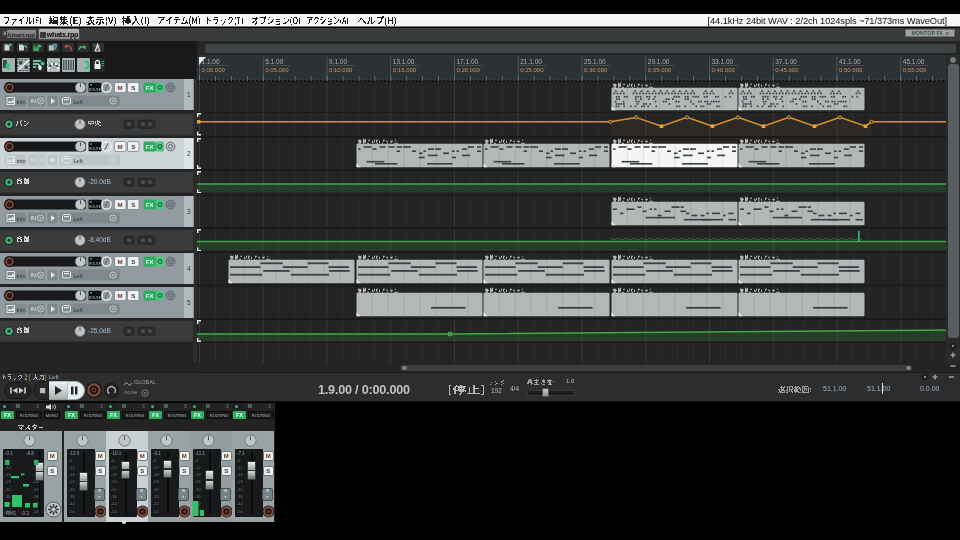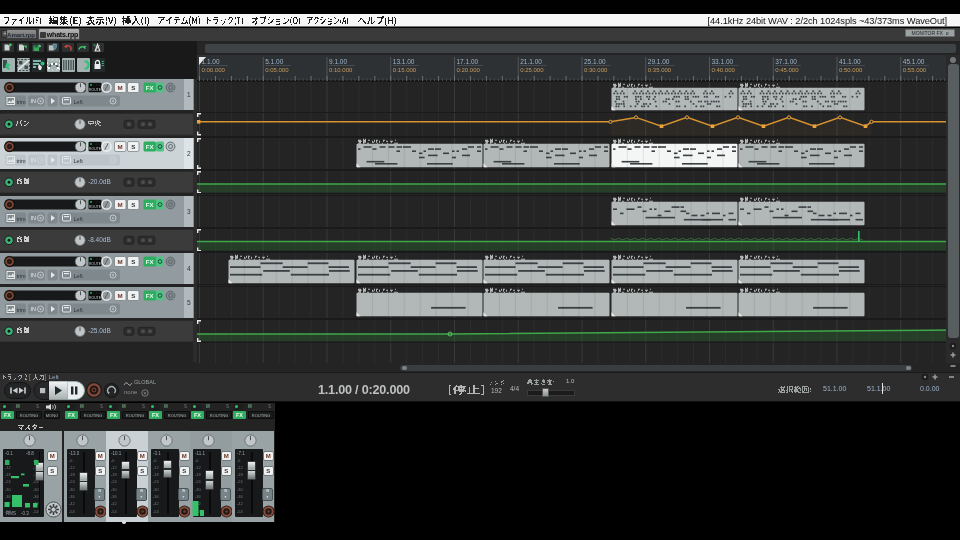--- a/index.html
+++ b/index.html
@@ -28,21 +28,21 @@
   </svg>
 <svg style="position:absolute;left:252px;top:16px" width="48" height="10" viewBox="0 0 48 10">
     <path d="M13 0h1v1h-1zM4 1h1v1h-1zM8 1h6v1h-6zM17 1h1v1h-1zM39 1h1v1h-1zM42 1h3v1h-3zM0 2h6v1h-6zM12 2h2v1h-2zM32 2h1v1h-1zM41 2h1v5h-1zM44 2h1v1h-1zM47 2h1v6h-1zM3 3h2v1h-2zM12 3h1v3h-1zM16 3h1v1h-1zM21 3h1v1h-1zM24 3h4v1h-4zM36 3h1v2h-1zM38 3h1v4h-1zM45 3h1v3h-1zM3 4h1v1h-1zM20 4h1v1h-1zM1 5h2v1h-2zM4 5h1v2h-1zM19 5h2v1h-2zM24 5h4v1h-4zM35 5h1v1h-1zM0 6h2v1h-2zM11 6h1v1h-1zM18 6h2v1h-2zM33 6h2v1h-2zM44 6h1v1h-1zM3 7h2v1h-2zM9 7h2v1h-2zM16 7h2v1h-2zM27 7h1v1h-1zM31 7h3v1h-3zM42 7h3v1h-3zM3 8h1v1h-1zM24 8h4v1h-4zM39 8h1v1h-1z" fill="#1b1b1b"></path>
   </svg>
 <svg style="position:absolute;left:307px;top:16px" width="41" height="10" viewBox="0 0 41 10">
     <path d="M0 1h6v1h-6zM8 1h3v1h-3zM14 1h2v1h-2zM27 1h1v1h-1zM37 1h1v1h-1zM4 2h1v1h-1zM8 2h1v1h-1zM10 2h2v1h-2zM21 2h1v1h-1zM28 2h1v1h-1zM36 2h2v1h-2zM40 2h1v6h-1zM2 3h3v1h-3zM7 3h1v1h-1zM13 3h2v1h-2zM18 3h1v1h-1zM23 3h2v1h-2zM31 3h1v2h-1zM36 3h1v2h-1zM2 4h1v3h-1zM10 4h1v2h-1zM17 4h1v1h-1zM33 4h1v3h-1zM38 4h1v1h-1zM16 5h2v1h-2zM21 5h4v1h-4zM30 5h1v1h-1zM36 5h3v1h-3zM9 6h1v1h-1zM15 6h2v1h-2zM29 6h1v1h-1zM35 6h1v2h-1zM38 6h1v2h-1zM1 7h1v1h-1zM8 7h1v1h-1zM14 7h2v1h-2zM23 7h2v1h-2zM27 7h2v1h-2zM21 8h3v1h-3z" fill="#1b1b1b"></path>
   </svg>
 <svg style="position:absolute;left:358px;top:16px" width="38" height="10" viewBox="0 0 38 10">
     <path d="M24 0h2v1h-2zM11 1h1v4h-1zM13 1h1v6h-1zM19 1h7v1h-7zM30 1h1v3h-1zM34 1h1v3h-1zM36 1h1v1h-1zM2 2h2v1h-2zM23 2h2v1h-2zM27 2h1v7h-1zM37 2h1v6h-1zM2 3h1v1h-1zM4 3h1v1h-1zM23 3h1v2h-1zM1 4h1v1h-1zM5 4h1v1h-1zM30 4h5v1h-5zM0 5h1v1h-1zM5 5h2v1h-2zM10 5h1v2h-1zM16 5h1v1h-1zM22 5h2v1h-2zM30 5h1v3h-1zM34 5h1v3h-1zM6 6h2v1h-2zM15 6h1v1h-1zM21 6h2v1h-2zM7 7h1v1h-1zM9 7h2v1h-2zM13 7h2v1h-2zM20 7h2v1h-2zM36 8h1v2h-1zM28 9h1v1h-1z" fill="#1b1b1b"></path>
   </svg>
-<div class="abs" style="left:707px;top:16px;width:240px;font-size:9.3px;color:#111;text-align:right;letter-spacing:-0.1px">[44.1kHz 24bit WAV : 2/2ch 1024spls ~43/373ms WaveOut]</div>
+<div class="abs" style="left:707px;top:16px;width:240px;font-size:9.3px;color:#111;text-align:right;letter-spacing:-0.1px">[44.1kHz 24bit WAV : 2/2ch 1024spls ~71/373ms WaveOut]</div>
 <div class="abs" style="left:0;top:28px;width:960px;height:13px;background:#3a3a3a"></div>
 <div class="abs" style="left:1px;top:29.5px;width:8px;height:8px;background:#4a4a4a;border:1px solid #2a2a2a;color:#cfcfcf;font-size:7px;line-height:6px;text-align:center">+</div>
 <div class="abs" style="left:5.5px;top:28.5px;width:31px;height:10px;background:linear-gradient(#8f8f8f,#6d6d6d);border:1px solid #3c3c3c;border-radius:2px 2px 0 0;color:#232c3a;font-size:6.2px;font-weight:bold;line-height:9px;text-align:center;letter-spacing:-0.2px">Amart.rpp</div>
 <div class="abs" style="left:38px;top:27.5px;width:42px;height:12px;background:linear-gradient(#b4b4b4,#8d8d8d);border:1px solid #4a4a4a;border-radius:2px 2px 0 0;color:#0d0d0d;font-size:7px;font-weight:bold;line-height:11px;text-align:center;letter-spacing:-0.2px"><span style="display:inline-block;width:6px;height:6px;background:#3a3a3a;border-radius:1px;margin-right:1px;vertical-align:-1px"></span>whats.rpp</div>
 <div class="abs" style="left:905px;top:29px;width:50px;height:8px;background:#9aa2a4;border:1px solid #6a6a6a;border-radius:1px;color:#222;font-size:5px;line-height:7px;text-align:center">MONITOR FX&nbsp;&nbsp;o</div>
 <div class="abs" style="left:0;top:41px;width:197px;height:38px;background:#191919"></div>
 <div class="abs" style="left:1.5px;top:42.5px;width:12px;height:9.5px;background:#2e3032;border-radius:1px;text-align:center;line-height:5px"><svg width="11" height="9" viewBox="0 0 11 9">
       <path d="M2.5 1.5h3.5l1.5 1.5v4.5H2.5z" fill="#cfd4d4"></path>
       <circle cx="8.3" cy="2" r="1.4" fill="#3fca6a"></circle>
     </svg></div>
@@ -1291,21 +1291,21 @@
   </svg>
 <svg class="abs" style="left:123px;top:379.5px" width="10" height="7">
     <path d="M1 5q2-4 4-1t4-1" stroke="#9aa0a0" fill="none" stroke-width="1"></path>
   </svg>
 <div class="abs" style="left:134px;top:379px;font-size:5.5px;color:#9aa0a0">GLOBAL</div>
 <div class="abs" style="left:124px;top:389px;font-size:6px;color:#8a9090">none</div>
 <svg class="abs" style="left:141px;top:389px" width="8" height="8">
     <circle cx="4" cy="4" r="3.2" fill="none" stroke="#8a9090" stroke-width="0.8"></circle>
     <path d="M2.5 3.5l1.5 2l1.5-2z" fill="#8a9090"></path>
   </svg>
-<div class="abs" style="left:318px;top:382.5px;font-size:12.6px;font-weight:bold;color:#bfc1c1;letter-spacing:-0.2px">1.1.00 / 0:20.000</div>
+<div class="abs" style="left:318px;top:382.5px;font-size:12.6px;font-weight:bold;color:#bfc1c1;letter-spacing:-0.2px">1.9.00 / 0:00.000</div>
 <svg style="position:absolute;left:449px;top:384.5px" width="35" height="10" viewBox="0 0 35 10">
     <path d="M0 0h2v1h-2zM7 0h1v1h-1zM11 0h2v1h-2zM24 0h2v3h-2zM32 0h3v1h-3zM0 1h1v8h-1zM6 1h11v1h-11zM34 1h1v8h-1zM5 2h2v1h-2zM9 2h7v1h-7zM20 2h1v6h-1zM4 3h3v2h-3zM9 3h2v1h-2zM12 3h1v1h-1zM14 3h2v1h-2zM24 3h6v1h-6zM9 4h6v1h-6zM24 4h2v4h-2zM5 5h12v1h-12zM5 6h2v3h-2zM10 6h5v1h-5zM16 6h1v1h-1zM12 7h1v1h-1zM11 8h2v1h-2zM18 8h13v1h-13zM0 9h2v1h-2zM10 9h2v1h-2zM32 9h3v1h-3z" fill="#b5b5b5"></path>
   </svg>
 <svg style="position:absolute;left:489px;top:379.5px" width="15" height="5" viewBox="0 0 15 5">
     <path d="M14 0h1v1h-1zM6 1h1v1h-1zM12 1h2v1h-2zM2 2h1v1h-1zM12 2h1v1h-1zM7 3h2v1h-2zM14 3h1v1h-1zM1 4h1v1h-1zM6 4h1v1h-1zM12 4h1v1h-1z" fill="#9aa0a0"></path>
   </svg>
 <div class="abs" style="left:491px;top:386.5px;font-size:6.5px;color:#b9b9b9">192</div>
 <div class="abs" style="left:510px;top:384.5px;font-size:6.5px;color:#b9b9b9">4/4</div>
 <svg style="position:absolute;left:527px;top:378.5px" width="27" height="6" viewBox="0 0 27 6">
     <path d="M2 0h2v1h-2zM9 0h1v1h-1zM16 0h1v1h-1zM22 0h1v1h-1zM1 1h4v2h-4zM7 1h5v1h-5zM15 1h3v2h-3zM20 1h5v1h-5zM9 2h1v1h-1zM21 2h3v1h-3zM26 2h1v1h-1zM0 3h5v1h-5zM8 3h3v1h-3zM16 3h2v1h-2zM20 3h1v1h-1zM22 3h2v2h-2zM0 4h2v1h-2zM4 4h2v1h-2zM9 4h1v1h-1zM14 4h1v1h-1zM4 5h1v1h-1zM7 5h5v1h-5zM15 5h3v1h-3zM21 5h4v1h-4z" fill="#9aa0a0"></path>

